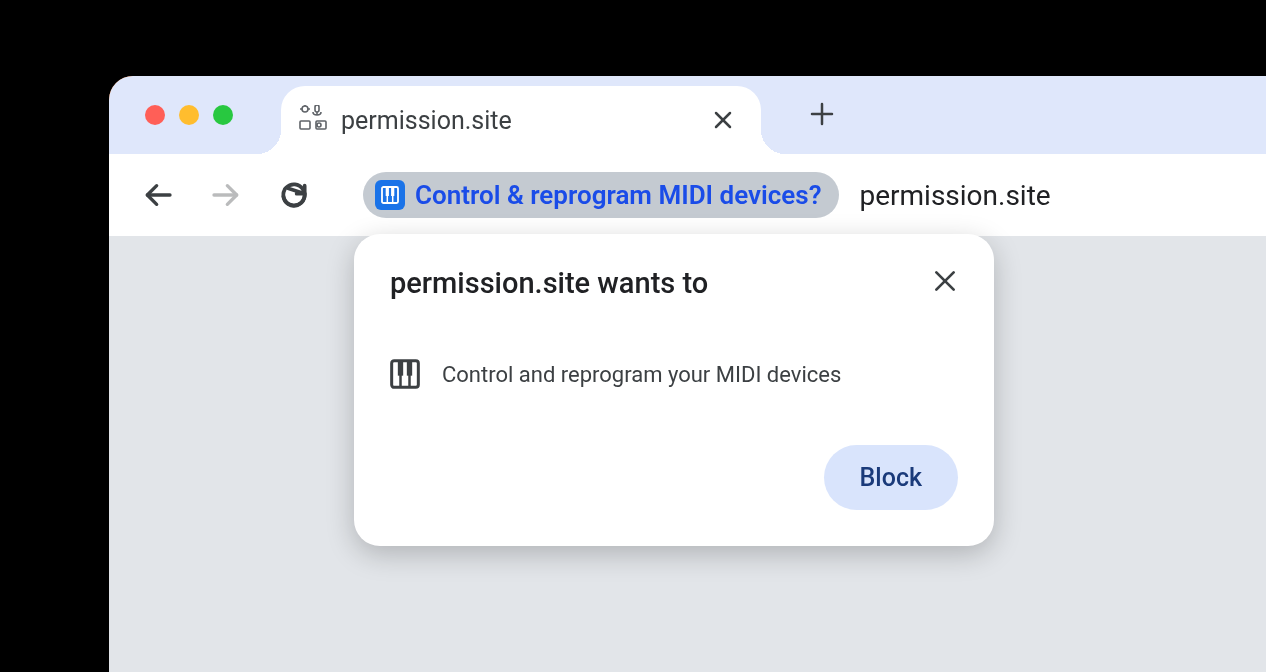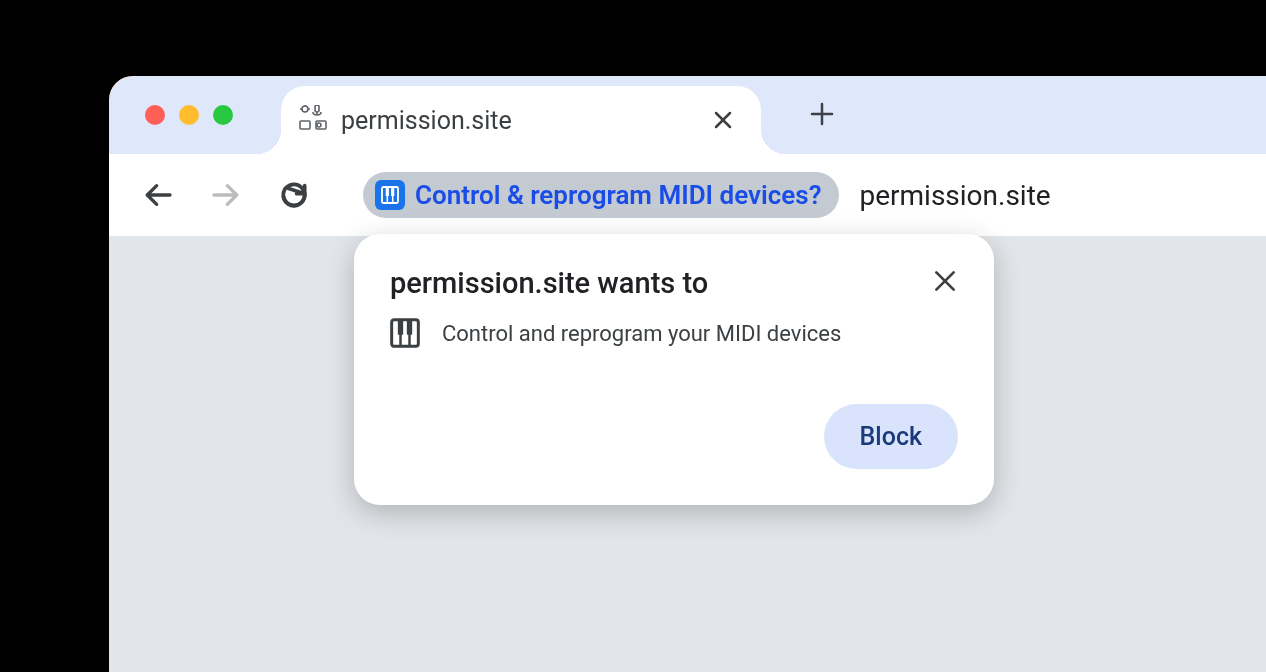--- a/index.html
+++ b/index.html
@@ -171,21 +171,21 @@
       width: 640px;
       background: #fff;
       border-radius: 26px;
       box-shadow: 0 8px 28px rgba(0,0,0,0.22);
       padding: 32px 36px 36px 36px;
     }
     .dialog-header {
       display: flex;
       justify-content: space-between;
       align-items: center;
-      margin-bottom: 18px;
+      margin-bottom: 59px;
     }
     .dialog-title {
       font-size: 29px;
       color: #202124;
       font-weight: 500;
     }
     .dialog-close {
       cursor: pointer;
     }
     .dialog-close svg {

